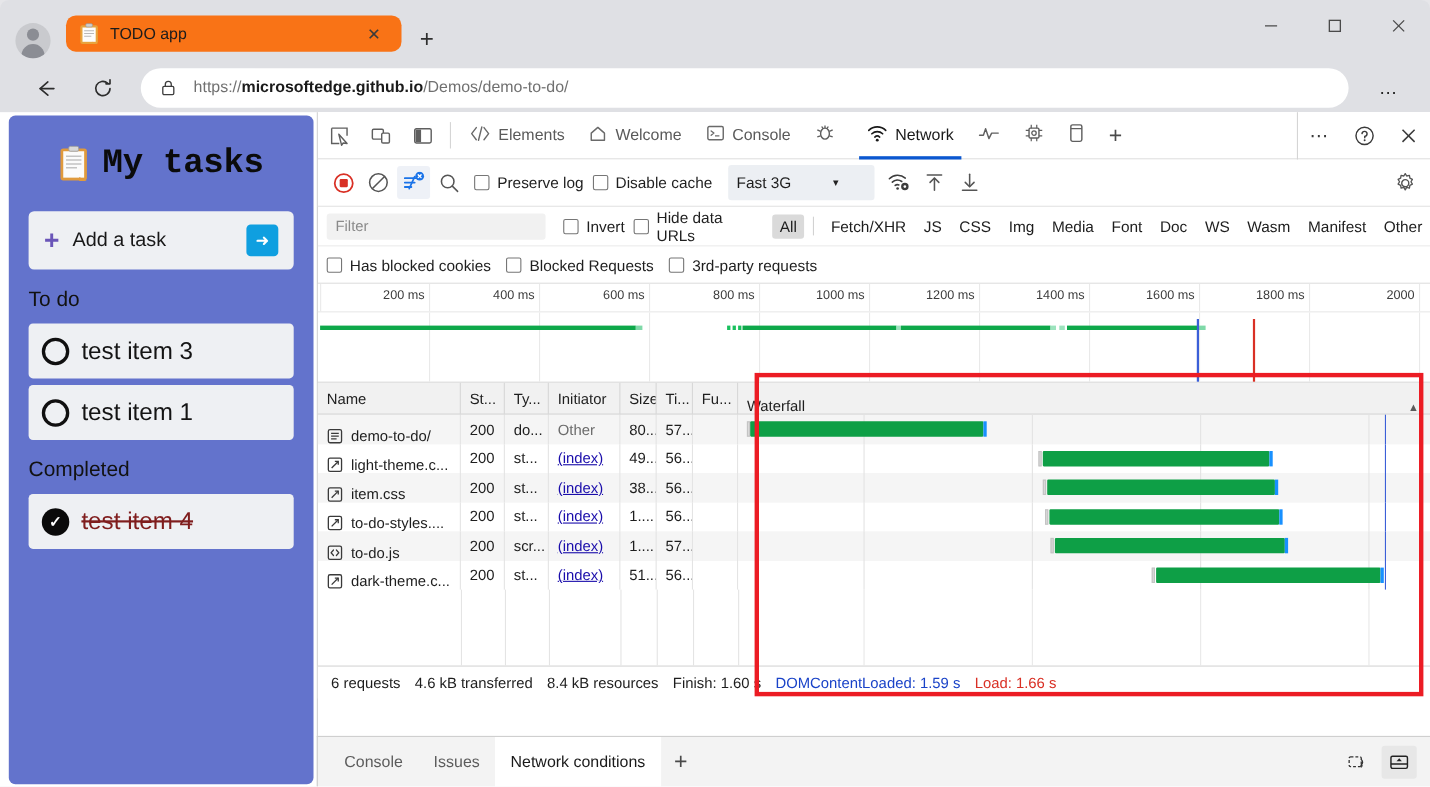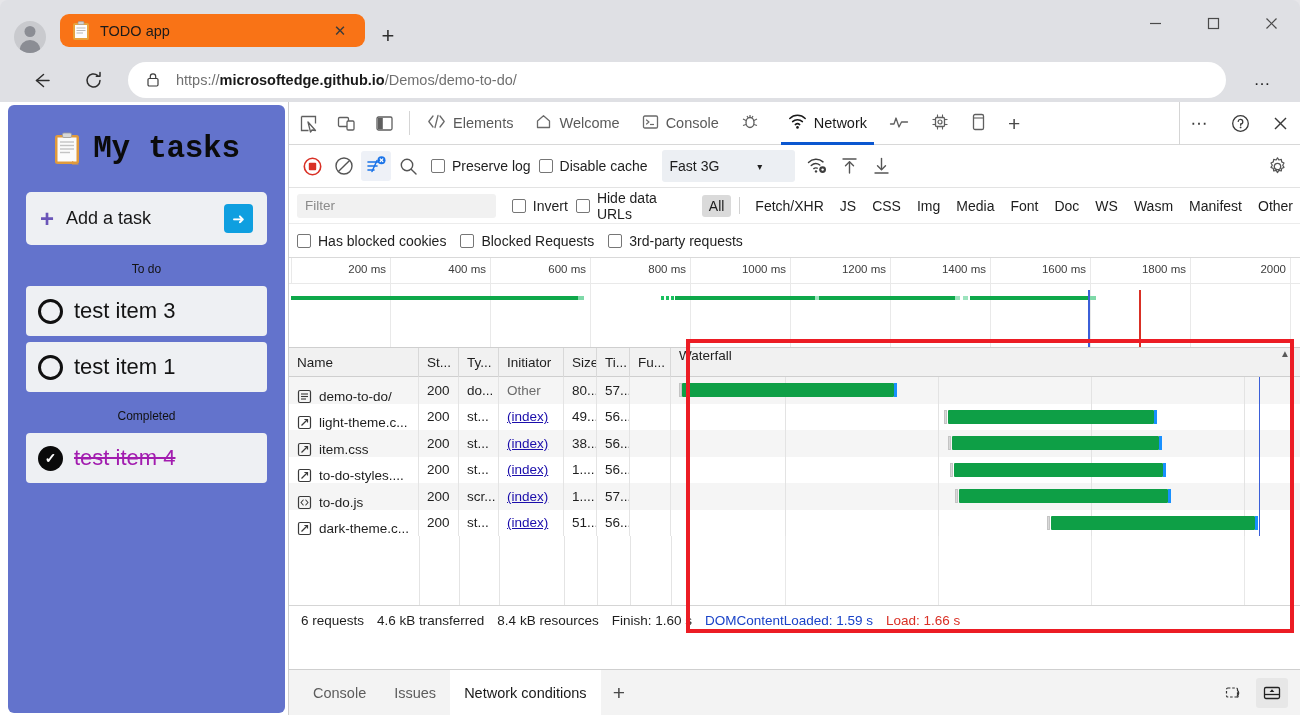--- a/index.html
+++ b/index.html
@@ -113,38 +113,38 @@
     display: flex; align-items: center; padding: 0 14px;
   }
   .plus-ico { font-size: 24px; color: #6a55b8; font-weight: 700; margin-right: 12px; line-height: 1; }
   .addtask-label { flex: 1; font-size: 18px; color: #171717; }
   .arrow-btn {
     width: 29px; height: 29px; background: #0f9fe0; border-radius: 4px;
     display: flex; align-items: center; justify-content: center;
     color: #fff; font-size: 15px;
   }
   .section-label {
-    text-align: center; font-size: 12px; color: #121212;
+    font-size: 19px; color: #121212;
     margin-top: 17px; margin-bottom: 10px;
   }
   .task {
     height: 50px; background: #eef0f3; border-radius: 4px;
     display: flex; align-items: center; padding: 0 12px; margin-bottom: 6px;
   }
   .circle-ico {
     width: 25px; height: 25px; border-radius: 50%;
     border: 3px solid #101010; margin-right: 11px; flex: none;
   }
   .check-ico {
     width: 25px; height: 25px; border-radius: 50%; background: #0a0a0a;
     margin-right: 11px; flex: none; display: flex; align-items: center;
     justify-content: center; color: #fff; font-size: 14px; font-weight: 700;
   }
   .task-label { font-size: 22px; color: #141414; }
-  .task-label.done { color: #a21caf; text-decoration: line-through; }
+  .task-label.done { color: #7f1d1d; text-decoration: line-through; }
 
   
   .devtools {
     position: absolute; left: 288px; top: 0px; width: 1012px; height: 613px;
     background: #ffffff; border-left: 1px solid #cfcfcf;
   }
   .dt-tabbar {
     height: 43px; display: flex; align-items: center;
     border-bottom: 1px solid #d8d8d8; background: #fff;
   }
@@ -720,21 +720,21 @@
 
       <div class="reqtable">
         <div class="rt-head">
           <div class="rt-th" style="width:130px">Name</div>
           <div class="rt-th" style="width:40px">St...</div>
           <div class="rt-th" style="width:40px">Ty...</div>
           <div class="rt-th" style="width:65px">Initiator</div>
           <div class="rt-th" style="width:33px">Size</div>
           <div class="rt-th" style="width:33px">Ti...</div>
           <div class="rt-th" style="width:41px">Fu...</div>
-          <div class="rt-th" style="flex:1;border-right:none;display:flex;align-items:flex-start">
+          <div class="rt-th" style="flex:1;border-right:none;display:flex;align-items:flex-end">
             <span>Waterfall</span>
             <span class="sort-caret">▲</span>
           </div>
         </div>
 
         <div class="rt-row alt">
           <div class="rt-td rt-name" style="width:130px">
             <span class="fileico">
               <svg width="15" height="15" viewBox="0 0 15 15">
                   <rect x="1.5" y="1.5" width="12" height="12" rx="1.5" fill="none" stroke="#3a3a3a" stroke-width="1.2"></rect>

